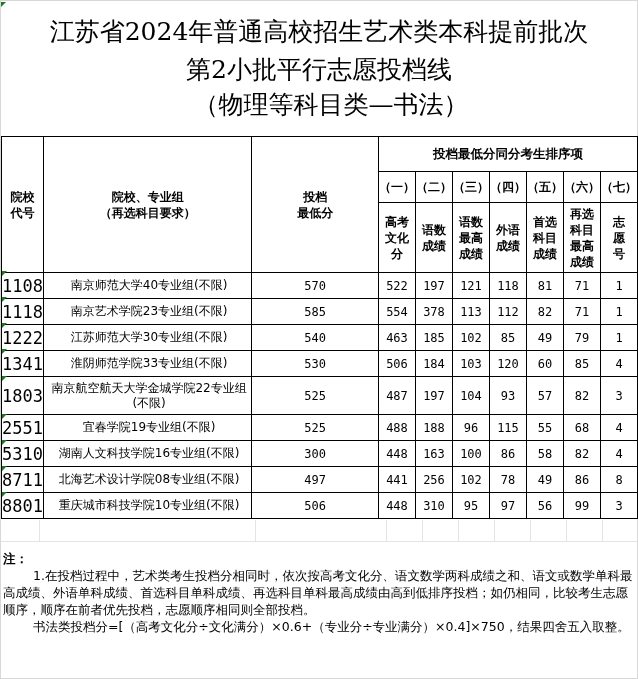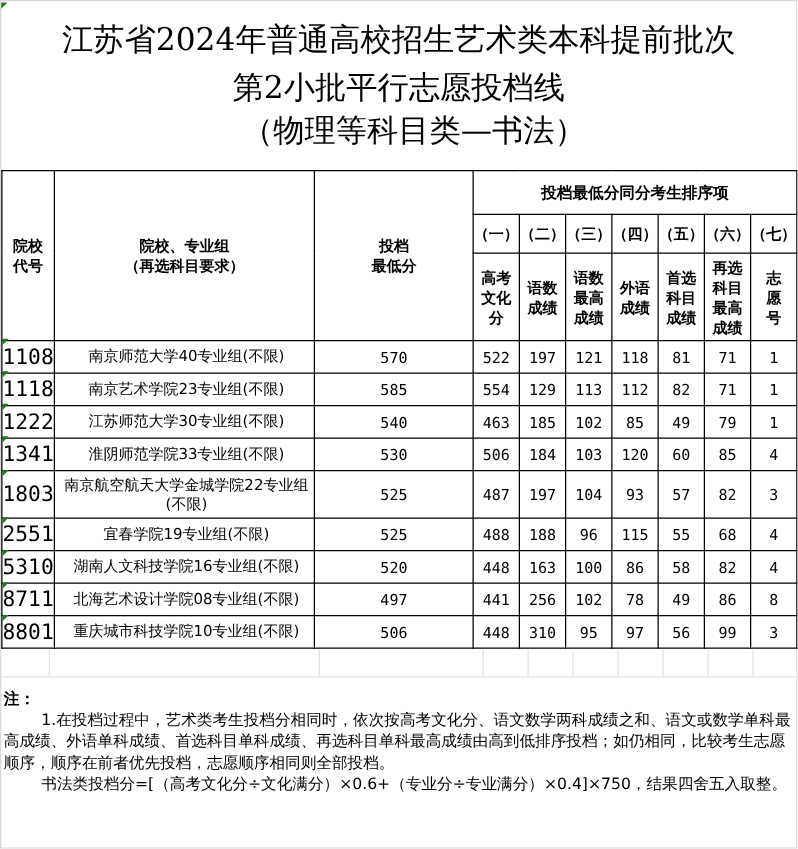--- a/index.html
+++ b/index.html
@@ -97,21 +97,21 @@
     <td class="num">118</td>
     <td class="num">81</td>
     <td class="num">71</td>
     <td class="num">1</td>
   </tr>
   <tr style="height:26px">
     <td class="code">1118</td>
     <td class="name">南京艺术学院23专业组(不限)</td>
     <td class="num">585</td>
     <td class="num">554</td>
-    <td class="num">129</td>
+    <td class="num">378</td>
     <td class="num">113</td>
     <td class="num">112</td>
     <td class="num">82</td>
     <td class="num">71</td>
     <td class="num">1</td>
   </tr>
   <tr style="height:26px">
     <td class="code">1222</td>
     <td class="name">江苏师范大学30专业组(不限)</td>
     <td class="num">540</td>
@@ -155,21 +155,21 @@
     <td class="num">188</td>
     <td class="num">96</td>
     <td class="num">115</td>
     <td class="num">55</td>
     <td class="num">68</td>
     <td class="num">4</td>
   </tr>
   <tr style="height:26px">
     <td class="code">5310</td>
     <td class="name">湖南人文科技学院16专业组(不限)</td>
-    <td class="num">520</td>
+    <td class="num">300</td>
     <td class="num">448</td>
     <td class="num">163</td>
     <td class="num">100</td>
     <td class="num">86</td>
     <td class="num">58</td>
     <td class="num">82</td>
     <td class="num">4</td>
   </tr>
   <tr style="height:26px">
     <td class="code">8711</td>

